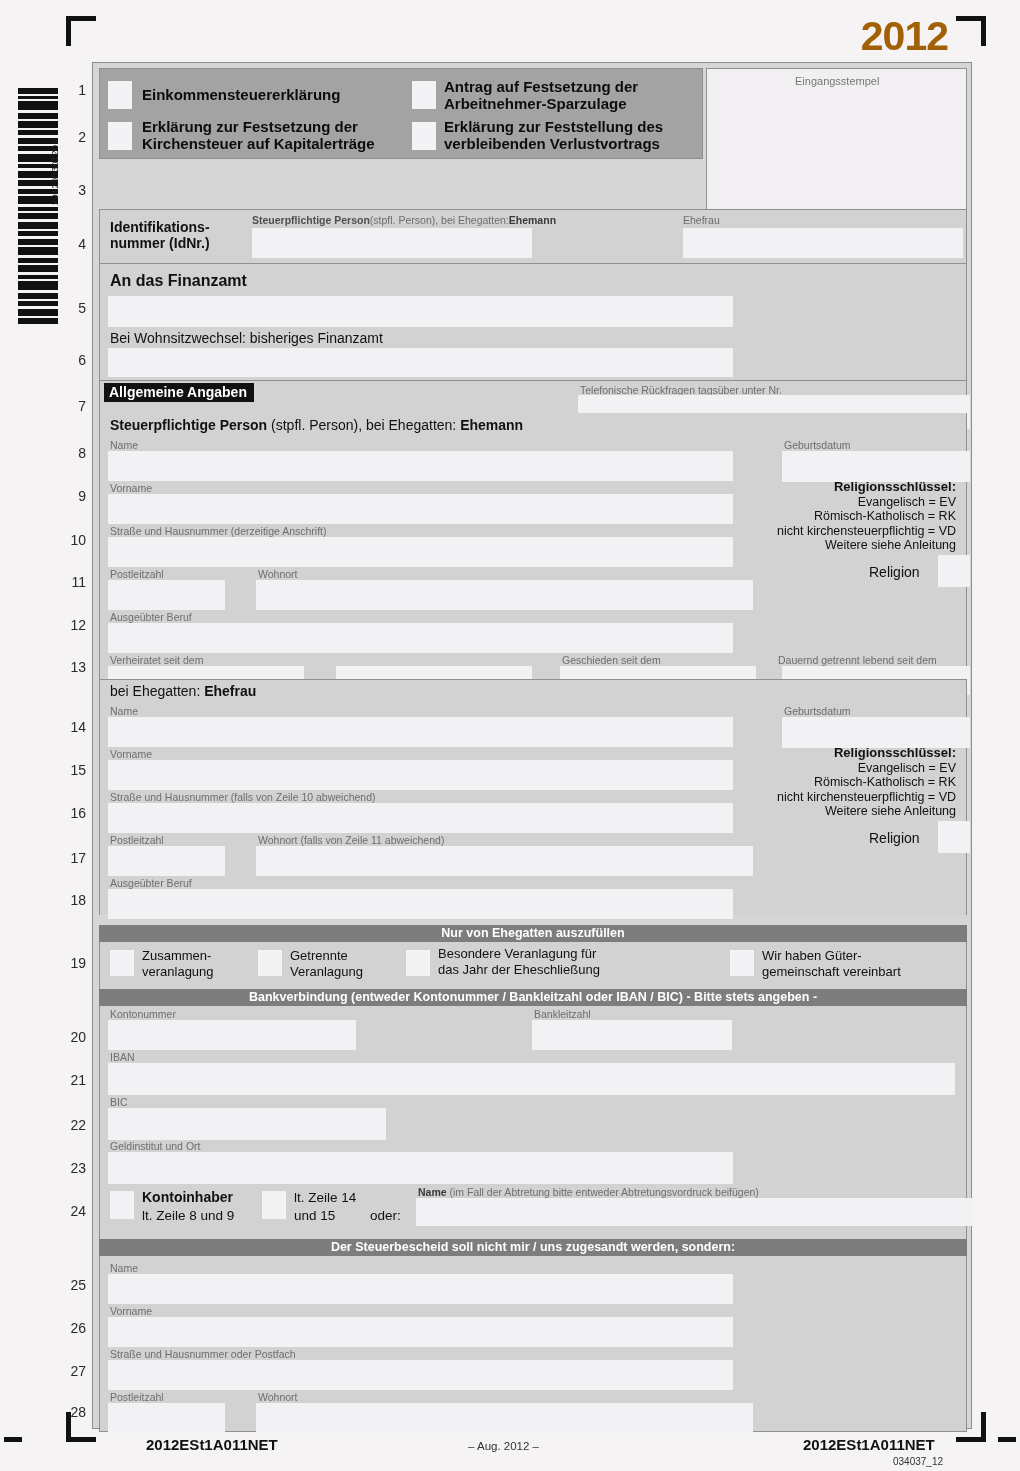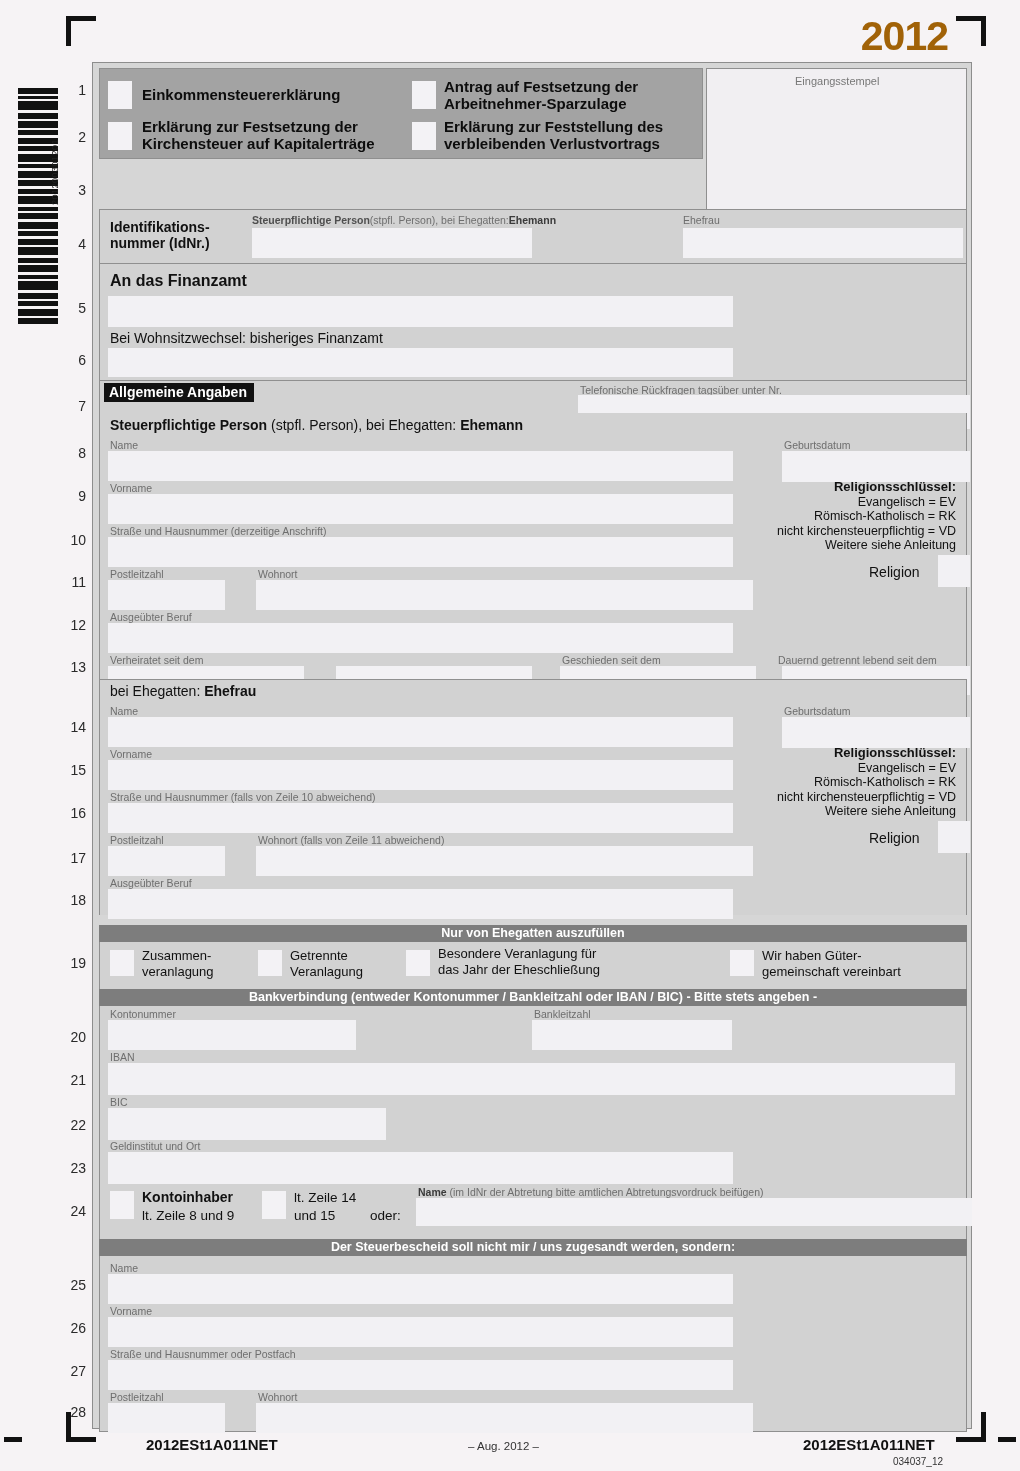--- a/index.html
+++ b/index.html
@@ -402,21 +402,21 @@
       <div class="boldlbl" style="left:42px; top:183px; font-size:14px;">Kontoinhaber</div>
       <div class="plainlbl" style="left:42px; top:202px; font-size:13.5px;">lt. Zeile 8 und 9</div>
       <div class="cbx" style="left:162px; top:185px; height:28px;"></div>
       <div class="plainlbl" style="left:194px; top:183px; font-size:13.5px; line-height:18px; white-space:normal; width:80px;">
         <span>lt. Zeile 14</span><br>
         <span>und 15</span>
       </div>
       <div class="plainlbl" style="left:270px; top:202px; font-size:13.5px;">oder:</div>
       <div class="cap" style="left:318px; top:180px;">
         <b style="color:#3b3b3b;">Name</b>
-        <span>(im IdNr der Abtretung bitte amtlichen Abtretungsvordruck beifügen)</span>
+        <span>(im Fall der Abtretung bitte entweder Abtretungsvordruck beifügen)</span>
       </div>
       <div class="fld" style="left:316px; top:192px; width:556px; height:28px;"></div>
     </div>
 
     <div class="bar" style="left:6px; top:1176px; width:868px;">Der Steuerbescheid soll nicht mir / uns zugesandt werden, sondern:</div>
 
     <div class="blk bordered" style="left:6px; top:1193px; width:868px; height:176px; background:#d2d2d2; border-top:0;">
       <div class="cap" style="left:10px; top:6px;">Name</div>
       <div class="fld" style="left:8px; top:18px; width:625px; height:30px;"></div>
 

